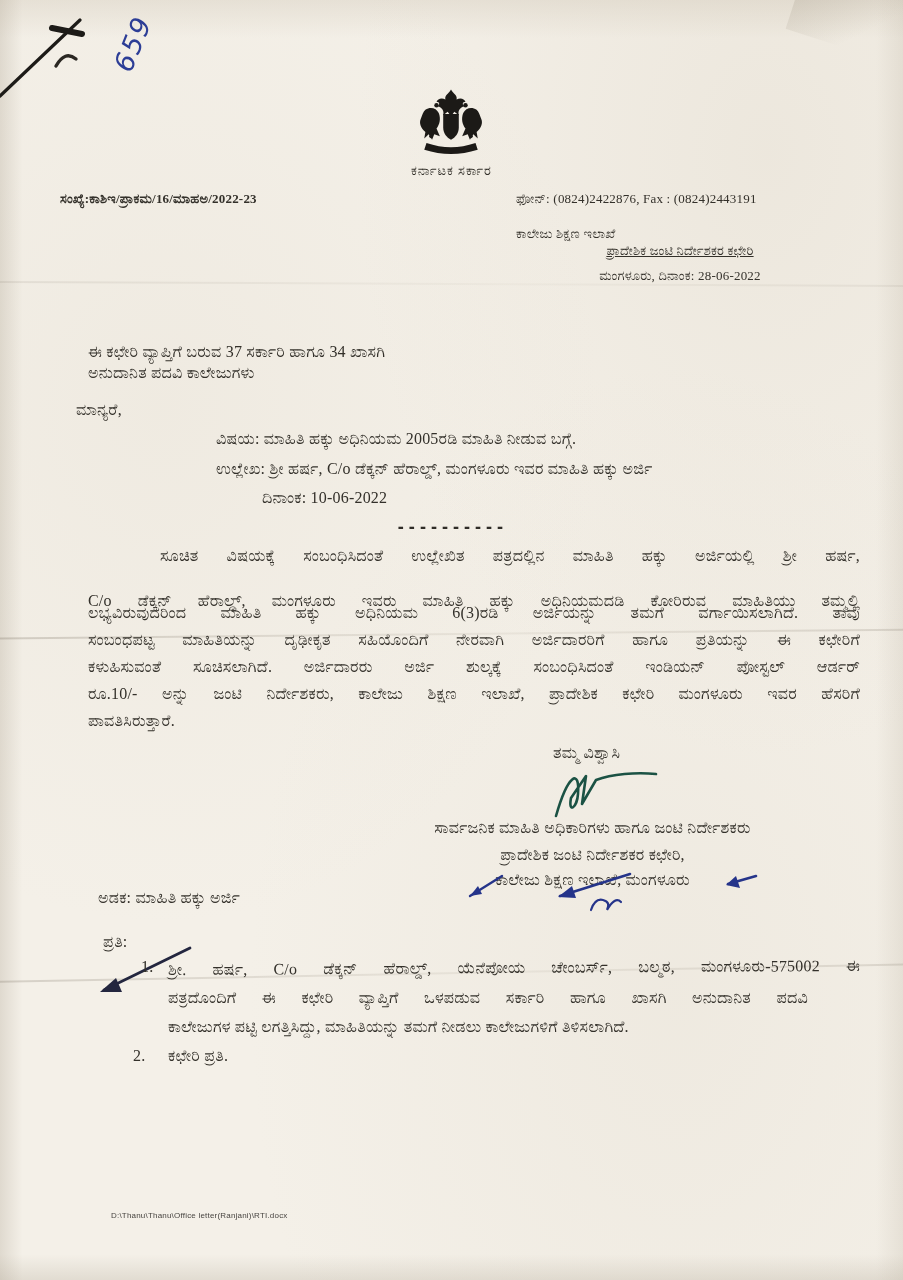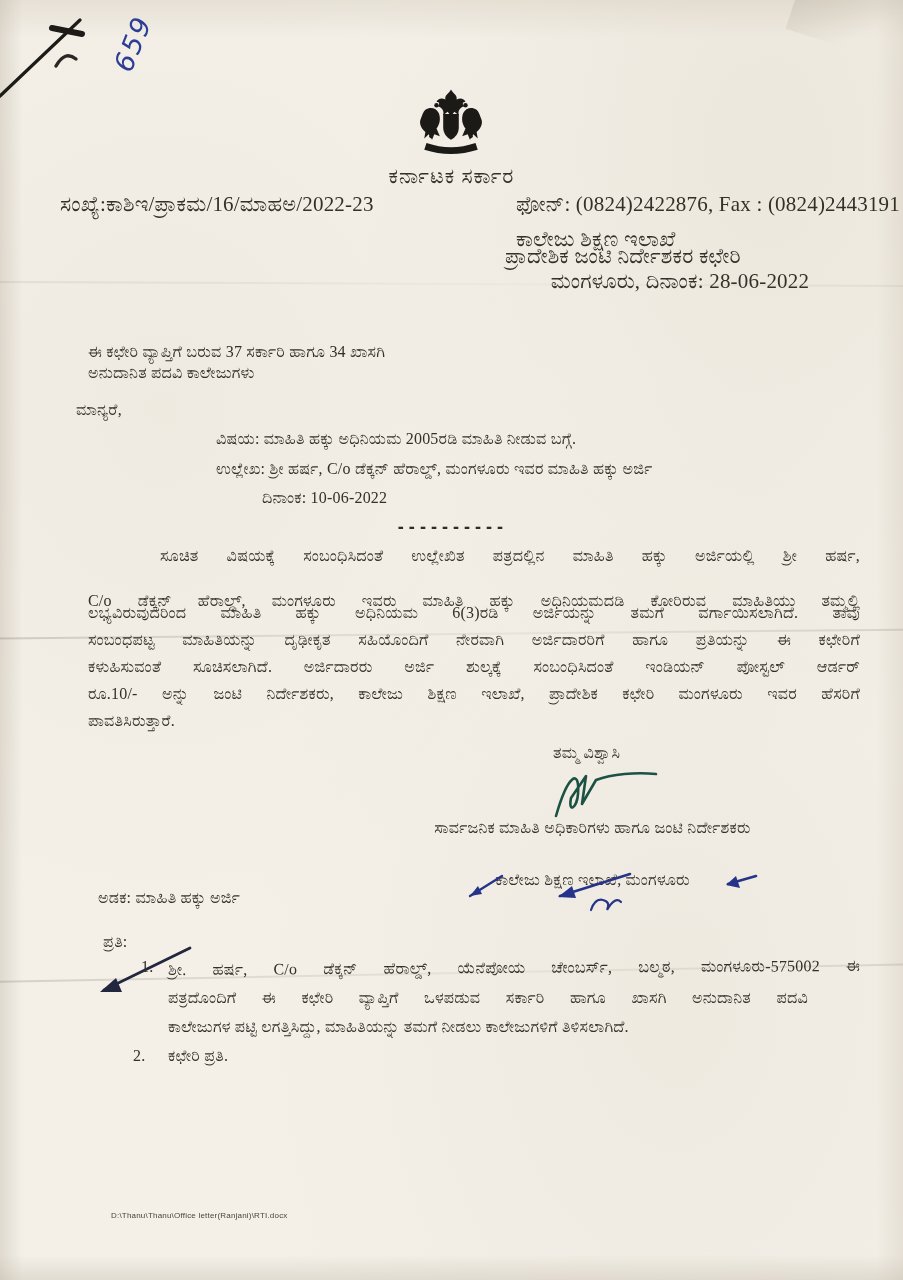--- a/index.html
+++ b/index.html
@@ -12,21 +12,21 @@
       linear-gradient(270deg, rgba(185,175,158,.22), rgba(0,0,0,0) 3%),
       linear-gradient(180deg, rgba(200,190,172,.30), rgba(0,0,0,0) 3%),
       linear-gradient(0deg, rgba(170,160,142,.25), rgba(0,0,0,0) 2%),
       radial-gradient(ellipse at 18% 32%, rgba(214,205,188,.16), transparent 42%),
       radial-gradient(ellipse at 85% 12%, rgba(210,200,182,.22), transparent 38%),
       radial-gradient(ellipse at 75% 78%, rgba(214,205,188,.18), transparent 45%),
       #f4f0e8;
   }
   .t{position:absolute;white-space:nowrap;font-size:16px;line-height:1.25;color:#33302a;letter-spacing:.2px;}
   .tj{white-space:normal;text-align:justify;text-align-last:justify;line-height:1.25;}
-  .small{font-size:21px;}
+  .small{font-size:13px;}
   .crease{position:absolute;left:-10px;width:940px;height:2px;background:linear-gradient(90deg,rgba(105,95,80,.45),rgba(140,130,112,.18) 55%,rgba(105,95,80,.35));}
   .hand-num{
     position:absolute;left:104px;top:28px;
     transform:rotate(-68deg);
     font-size:27px;color:#2c3d96;font-style:italic;letter-spacing:2px;
     font-family:"DejaVu Sans",sans-serif;
   }
   .sep{font-family:"DejaVu Sans Mono",monospace;font-weight:bold;letter-spacing:2px;font-size:15px;color:#2f2c27;}
   .footerpath{position:absolute;left:99px;top:1211px;font-size:8px;color:#474440;font-family:"Liberation Sans",sans-serif;letter-spacing:.2px;padding-left:12px;}
   svg{position:absolute;}
@@ -57,24 +57,24 @@
       <path d="M28 24h14v12c0 5-3 9-7 11-4-2-7-6-7-11z"></path>
       <path d="M13 50c15 5 29 5 44 0l2 6c-16 5-32 5-48 0z"></path>
       <circle cx="22" cy="16" r="2"></circle>
         <circle cx="48" cy="16" r="2"></circle>
       <circle cx="17" cy="44" r="1.6"></circle>
         <circle cx="53" cy="44" r="1.6"></circle>
     </g>
   </svg>
   <div class="t small" style="left:0;top:163px;width:903px;text-align:center;white-space:nowrap;letter-spacing:1px;">ಕರ್ನಾಟಕ ಸರ್ಕಾರ</div>
 
-  <div class="t small" style="left:60px;top:191px;">ಸಂಖ್ಯೆ:ಕಾಶಿಇ/ಪ್ರಾಕಮ/16/ಮಾಹಅ/2022-23</div>
+  <div class="t small" style="left:60px;top:191px;font-weight:bold;">ಸಂಖ್ಯೆ:ಕಾಶಿಇ/ಪ್ರಾಕಮ/16/ಮಾಹಅ/2022-23</div>
   <div class="t small" style="left:516px;top:191px;">ಫೋನ್: (0824)2422876, Fax : (0824)2443191</div>
   <div class="t small" style="left:516px;top:226px;width:330px;text-align:left;">ಕಾಲೇಜು ಶಿಕ್ಷಣ ಇಲಾಖೆ</div>
-  <div class="t small" style="left:505px;top:243px;width:350px;">ಪ್ರಾದೇಶಿಕ ಜಂಟಿ ನಿರ್ದೇಶಕರ ಕಛೇರಿ</div>
+  <div class="t small" style="left:505px;top:243px;width:350px;text-align:center;text-decoration:underline;">ಪ್ರಾದೇಶಿಕ ಜಂಟಿ ನಿರ್ದೇಶಕರ ಕಛೇರಿ</div>
   <div class="t small" style="left:505px;top:268px;width:350px;text-align:center;">ಮಂಗಳೂರು, ದಿನಾಂಕ: 28-06-2022</div>
 
   <div class="t" style="left:88px;top:342px;">ಈ ಕಛೇರಿ ವ್ಯಾಪ್ತಿಗೆ ಬರುವ 37 ಸರ್ಕಾರಿ ಹಾಗೂ 34 ಖಾಸಗಿ</div>
   <div class="t" style="left:88px;top:363px;">ಅನುದಾನಿತ ಪದವಿ ಕಾಲೇಜುಗಳು</div>
 
   <div class="t" style="left:76px;top:400px;">ಮಾನ್ಯರೆ,</div>
   <div class="t" style="left:216px;top:429px;">ವಿಷಯ: ಮಾಹಿತಿ ಹಕ್ಕು ಅಧಿನಿಯಮ 2005ರಡಿ ಮಾಹಿತಿ ನೀಡುವ ಬಗ್ಗೆ.</div>
   <div class="t" style="left:216px;top:459px;">ಉಲ್ಲೇಖ: ಶ್ರೀ ಹರ್ಷ, C/o ಡೆಕ್ಕನ್ ಹೆರಾಲ್ಡ್, ಮಂಗಳೂರು ಇವರ ಮಾಹಿತಿ ಹಕ್ಕು ಅರ್ಜಿ</div>
   <div class="t" style="left:262px;top:488px;">ದಿನಾಂಕ: 10-06-2022</div>
   <div class="t sep" style="left:0;top:518px;width:903px;text-align:center;">----------</div>
@@ -85,20 +85,21 @@
   <div class="t tj" style="left:88px;top:657px;width:772px;">ಕಳುಹಿಸುವಂತೆ ಸೂಚಿಸಲಾಗಿದೆ.  ಅರ್ಜಿದಾರರು ಅರ್ಜಿ ಶುಲ್ಕಕ್ಕೆ ಸಂಬಂಧಿಸಿದಂತೆ ಇಂಡಿಯನ್ ಪೋಸ್ಟಲ್ ಆರ್ಡರ್</div>
   <div class="t tj" style="left:88px;top:630px;width:772px;">ಸಂಬಂಧಪಟ್ಟ ಮಾಹಿತಿಯನ್ನು ದೃಢೀಕೃತ ಸಹಿಯೊಂದಿಗೆ ನೇರವಾಗಿ ಅರ್ಜಿದಾರರಿಗೆ ಹಾಗೂ ಪ್ರತಿಯನ್ನು ಈ ಕಛೇರಿಗೆ</div>
   <div class="t tj" style="left:88px;top:684px;width:772px;">ರೂ.10/- ಅನ್ನು ಜಂಟಿ ನಿರ್ದೇಶಕರು, ಕಾಲೇಜು ಶಿಕ್ಷಣ ಇಲಾಖೆ, ಪ್ರಾದೇಶಿಕ ಕಛೇರಿ ಮಂಗಳೂರು ಇವರ ಹೆಸರಿಗೆ</div>
   <div class="t" style="left:88px;top:711px;">ಪಾವತಿಸಿರುತ್ತಾರೆ.</div>
 
   <div class="t" style="left:553px;top:743px;">ತಮ್ಮ ವಿಶ್ವಾಸಿ</div>
   <svg style="left:538px;top:764px;" width="150" height="60" viewBox="0 0 150 60">
     <path d="M18,52 C30,10 42,4 40,30 C39,44 30,50 33,34 L48,12 L44,40 L58,16 C74,10 98,8 118,10" stroke="#1b5244" stroke-width="2.6" fill="none" stroke-linecap="round" stroke-linejoin="round"></path>
   </svg>
   <div class="center-col t" style="top:818px;white-space:nowrap;">ಸಾರ್ವಜನಿಕ ಮಾಹಿತಿ ಅಧಿಕಾರಿಗಳು ಹಾಗೂ ಜಂಟಿ ನಿರ್ದೇಶಕರು</div>
+  <div class="center-col t" style="top:845px;white-space:nowrap;">ಪ್ರಾದೇಶಿಕ ಜಂಟಿ ನಿರ್ದೇಶಕರ ಕಛೇರಿ,</div>
   <div class="center-col t" style="top:870px;white-space:nowrap;">ಕಾಲೇಜು ಶಿಕ್ಷಣ ಇಲಾಖೆ, ಮಂಗಳೂರು</div>
 
   <svg style="left:458px;top:872px;" width="50" height="34" viewBox="0 0 50 34">
     <path d="M44,4 L12,24" stroke="#25348a" stroke-width="2.4" fill="none" stroke-linecap="round"></path>
     <path d="M20,14 L12,24 L24,22 Z" fill="#25348a"></path>
   </svg>
   <svg style="left:540px;top:868px;" width="95" height="40" viewBox="0 0 95 40">
     <path d="M90,6 L20,28" stroke="#25348a" stroke-width="2.6" fill="none" stroke-linecap="round"></path>
     <path d="M32,18 L18,29 L36,30 Z" fill="#25348a"></path>
   </svg>

